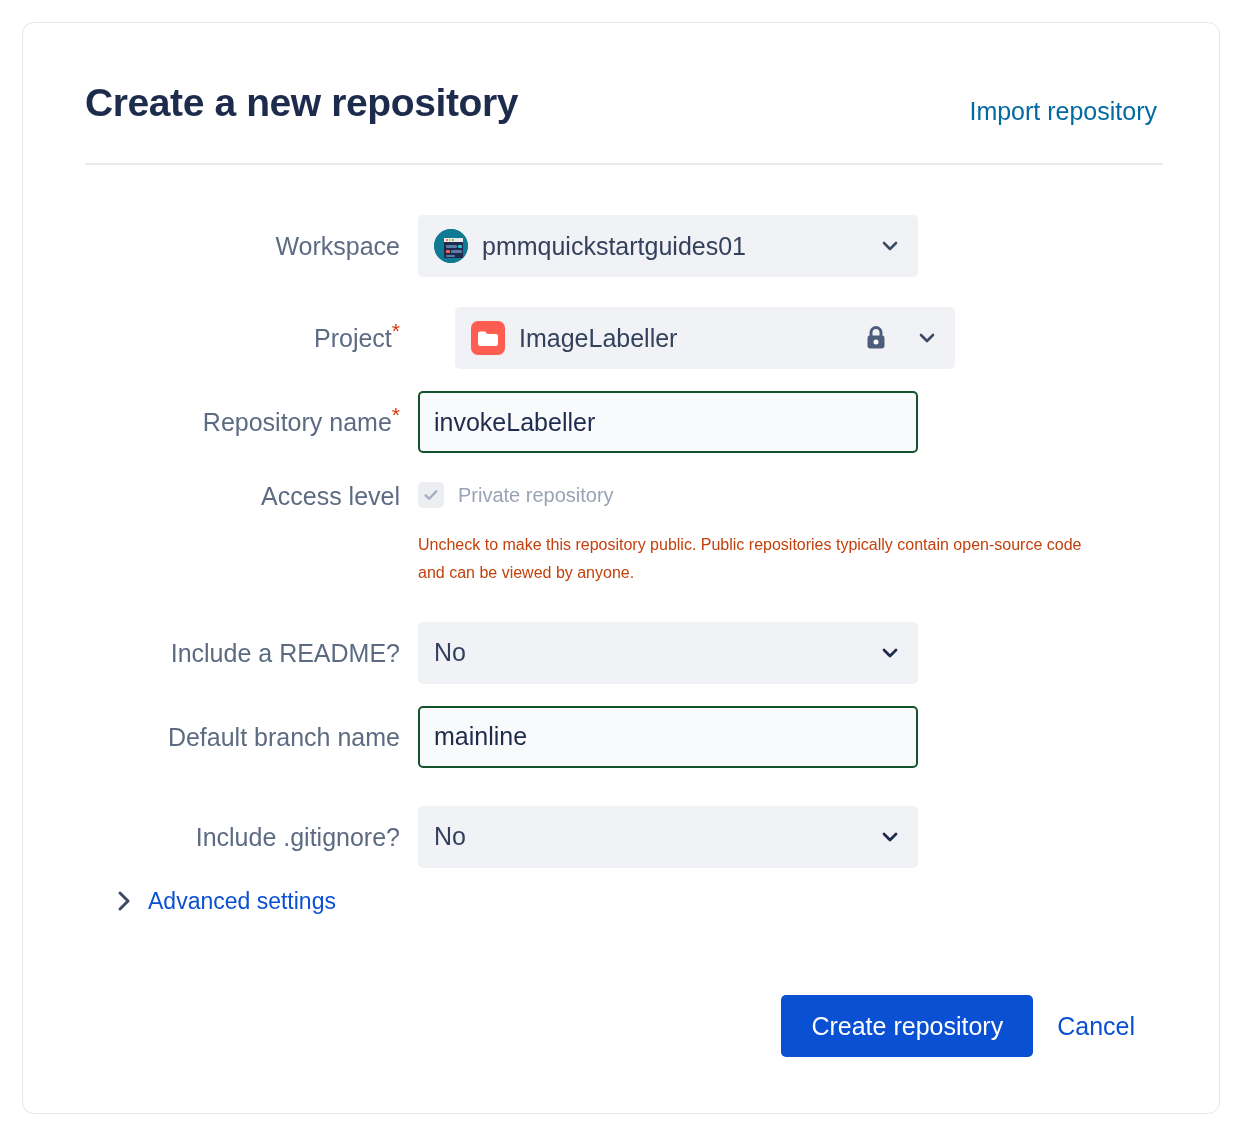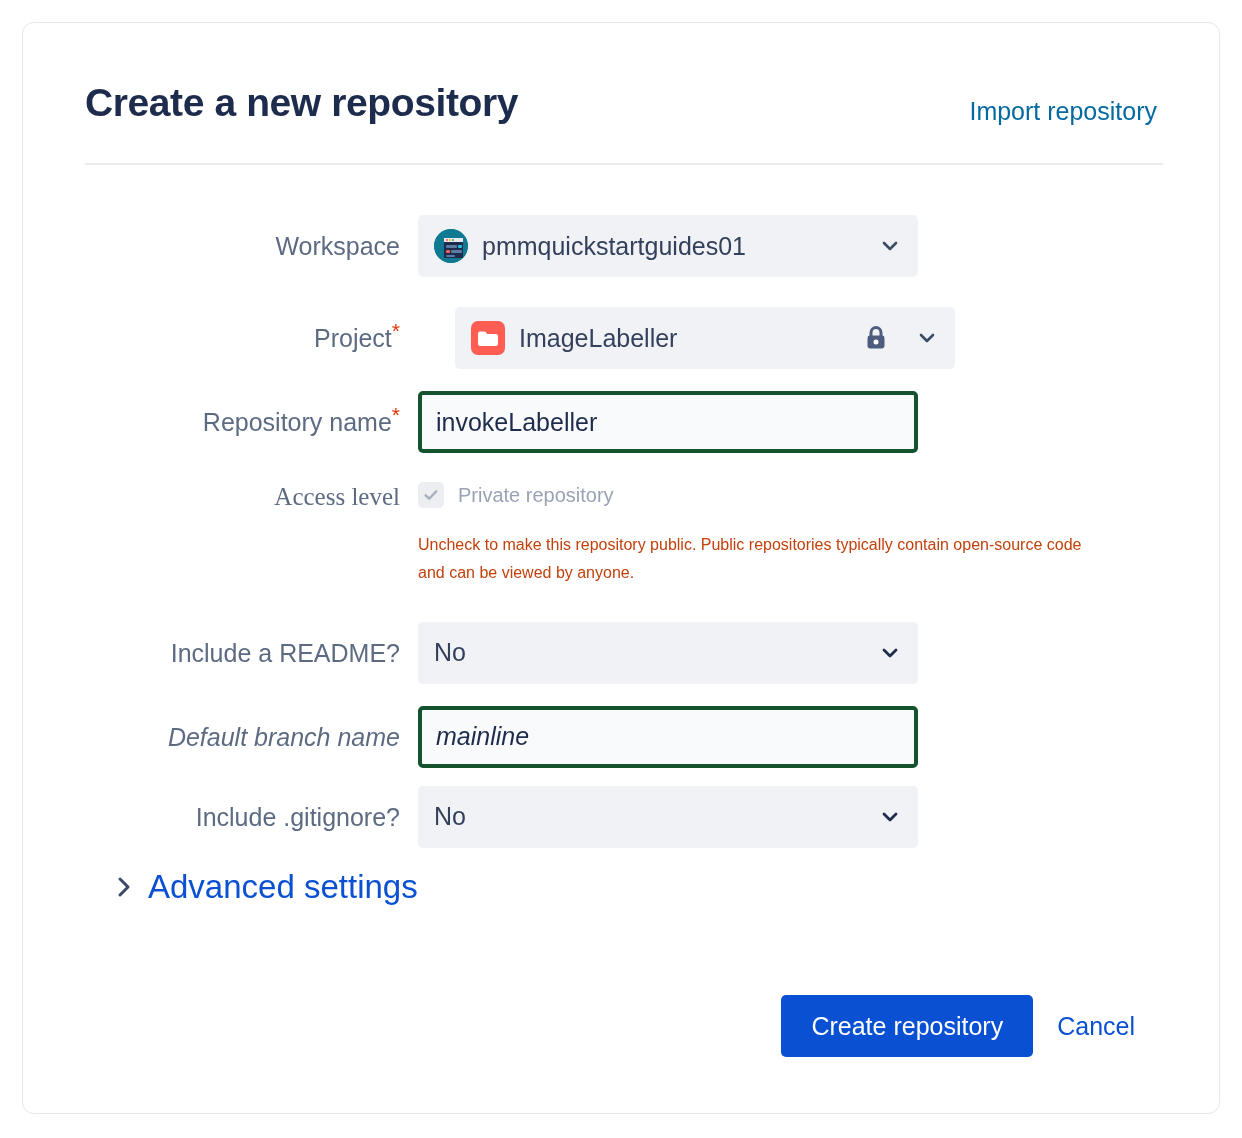--- a/index.html
+++ b/index.html
@@ -119,21 +119,21 @@
     transform: translateY(-50%);
     width: 20px;
     height: 20px;
   }
 
   
   .input {
     width: 500px;
     height: 62px;
     background: #f9fafc;
-    border: 4px solid #14532d;
+    border: 2px solid #14532d;
     border-radius: 5px;
     box-sizing: border-box;
     display: flex;
     align-items: center;
     padding: 0 14px;
     font-size: 25px;
     color: #1d2b4c;
     cursor: text;
   }
 
@@ -206,21 +206,21 @@
     margin-left: 94px;
     cursor: pointer;
   }
   .adv-chev {
     width: 15px;
     height: 22px;
     margin-right: 16px;
     flex: 0 0 15px;
   }
   .adv-text {
-    font-size: 33px;
+    font-size: 23px;
     color: #0a50d3;
   }
 
   
   .footer {
     position: absolute;
     right: 84px;
     top: 972px;
     display: flex;
     align-items: center;
@@ -322,21 +322,21 @@
       <div class="row" style="margin-bottom:22px;">
         <div class="label" style="padding-top:16px;">
           <span>Repository name</span><span class="req">*</span>
         </div>
         <div class="field">
           <div class="input" title="">invokeLabeller</div>
         </div>
       </div>
 
       <div class="row" style="margin-bottom:34px;">
-        <div class="label" style="padding-top:6px;font-family:Liberation Serif, serif;">Access level</div>
+        <div class="label" style="padding-top:6px;">Access level</div>
         <div class="field">
           <div class="checkrow">
             <span class="checkbox">
               <svg width="18" height="18" viewBox="0 0 18 18">
                 <path d="M3.6 9.3 L7.2 12.7 L14.2 5.4" fill="none" stroke="#a7afbf" stroke-width="2.3" stroke-linecap="round" stroke-linejoin="round"></path>
               </svg>
             </span>
             <span class="check-label">Private repository</span>
           </div>
           <div class="help-text">Uncheck to make this repository public. Public repositories typically contain open-source code and can be viewed by anyone.</div>
@@ -350,21 +350,21 @@
             <span class="select-text">No</span>
             <span class="chev">
               <svg width="20" height="20" viewBox="0 0 20 20">
                   <path d="M4 7 L10 13 L16 7" fill="none" stroke="#1d2b4c" stroke-width="2.8" stroke-linecap="round" stroke-linejoin="round"></path>
                 </svg>
             </span>
           </div>
         </div>
       </div>
 
-      <div class="row" style="margin-bottom:18px;font-style:italic;">
+      <div class="row" style="margin-bottom:38px;">
         <div class="label" style="padding-top:16px; width:395px;">Default branch name</div>
         <div class="field">
           <div class="input" title="">mainline</div>
         </div>
       </div>
 
       <div class="row" style="margin-bottom:20px;">
         <div class="label" style="padding-top:16px;">Include .gitignore?</div>
         <div class="field">
           <div class="select">

